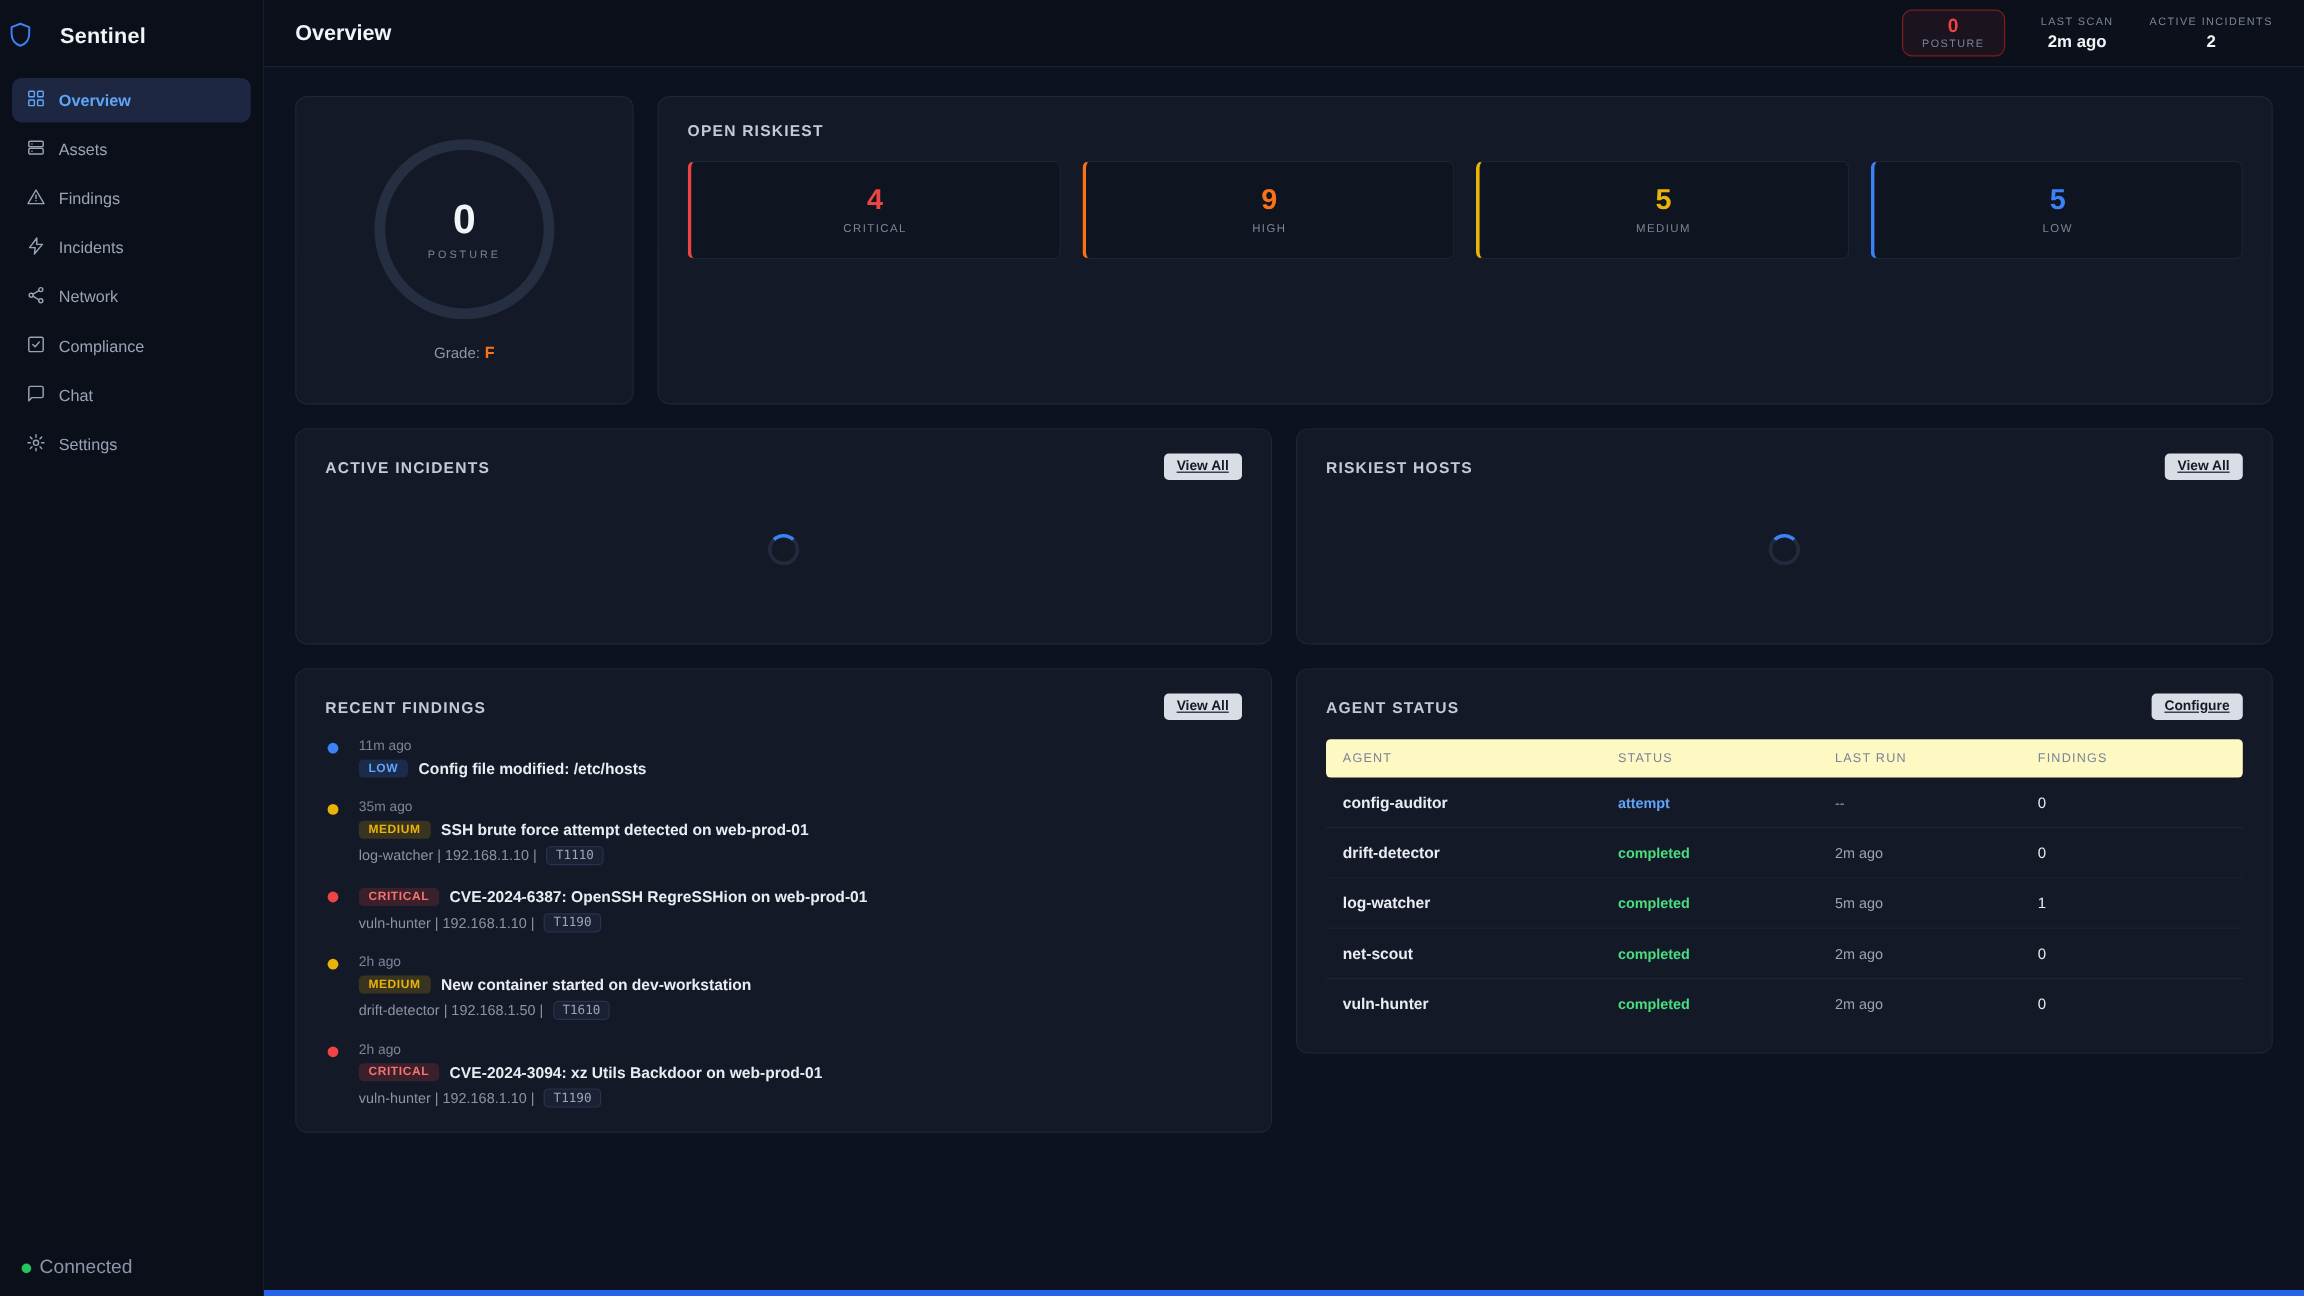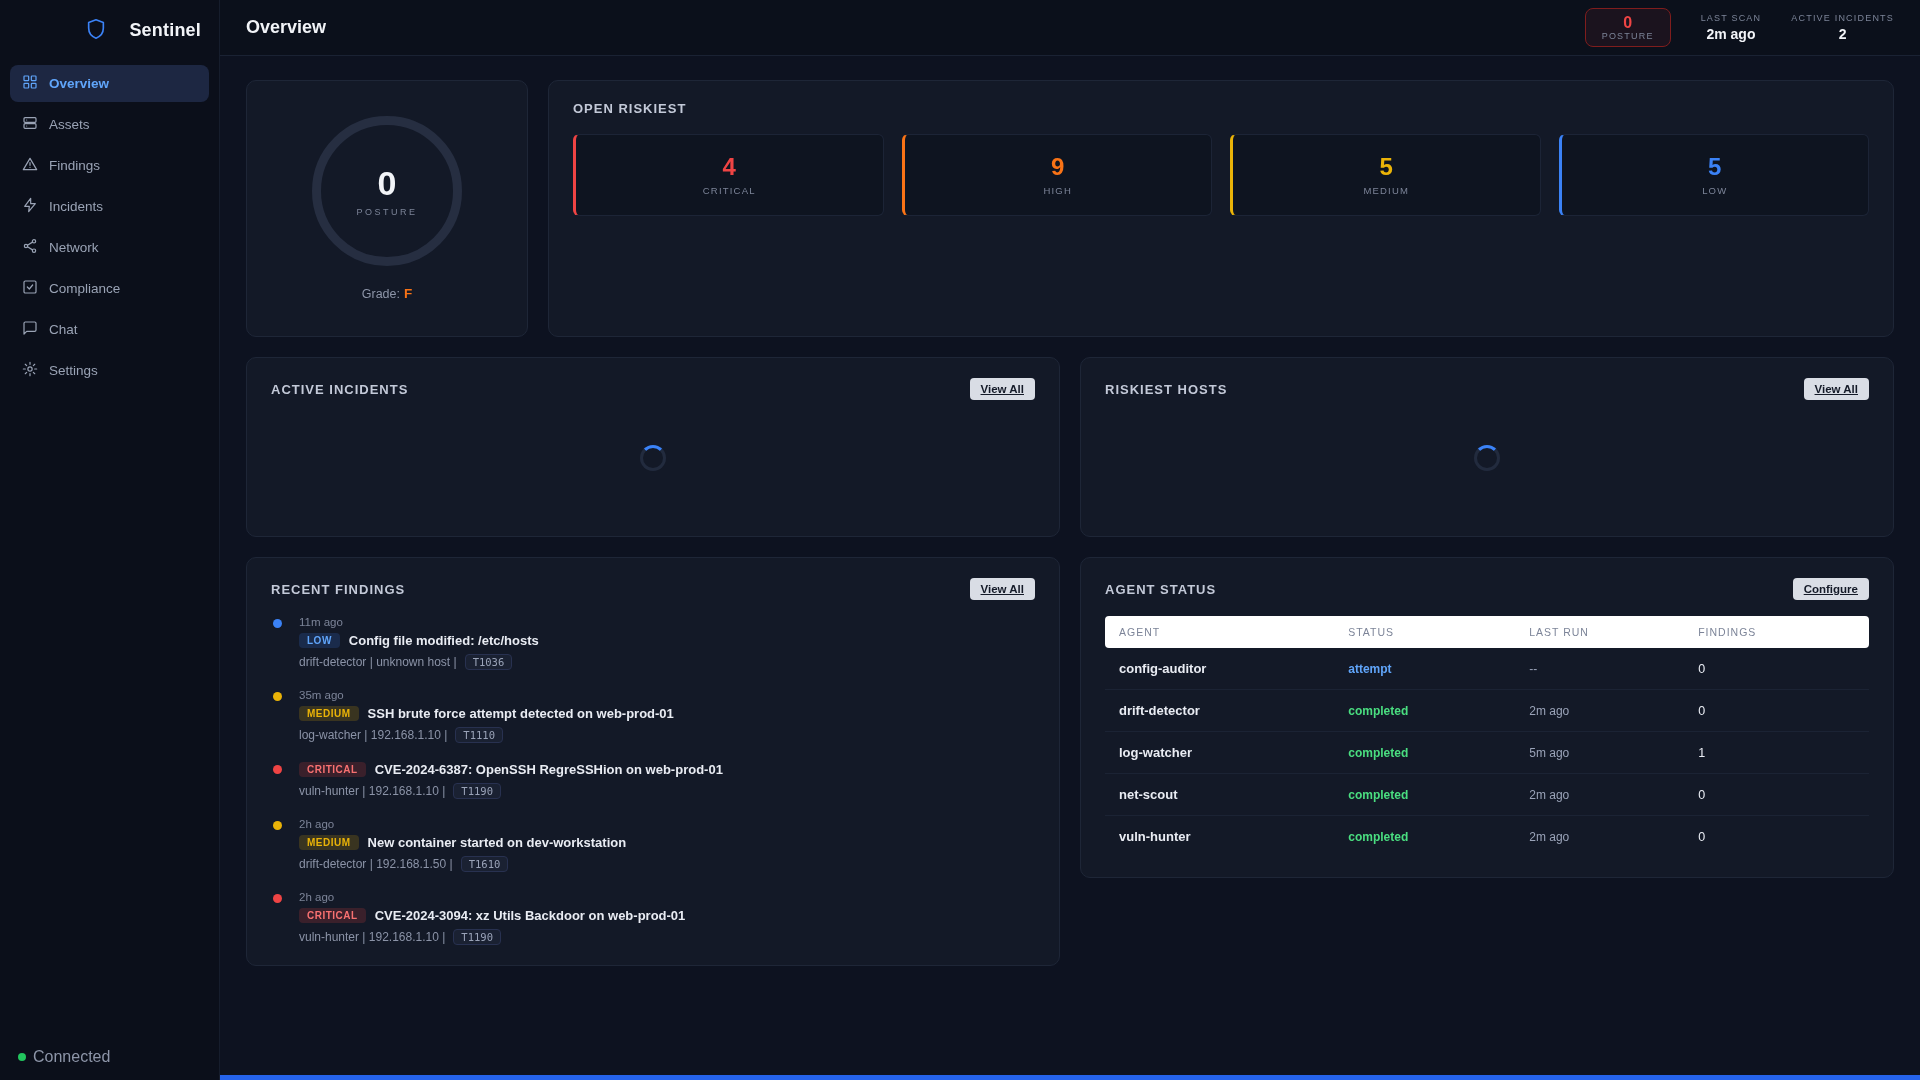--- a/index.html
+++ b/index.html
@@ -8,21 +8,21 @@
     font-family: "Liberation Sans", "DejaVu Sans", sans-serif;
     background:#0d1220; color:#e6e9f0; font-size:14px;
   }
   .app { display:flex; width:100%; height:100%; }
 
   
   .sidebar {
     width:220px; min-width:220px; background:#0b0f1a; display:flex; flex-direction:column;
     border-right:1px solid #161d2c;
   }
-  .logo { display:flex; align-items:center; gap:22px; padding:18px 18px 16px 6px;justify-content:flex-end; }
+  .logo { display:flex; align-items:center; gap:22px; padding:18px 18px 16px 6px; }
   .logo svg { color:#3b82f6; }
   .logo-name { font-size:18px; font-weight:bold; color:#f2f4f8; letter-spacing:.2px; }
   .nav { flex:1; padding:6px 10px; display:flex; flex-direction:column; gap:4px; }
   .nav-item {
     display:flex; align-items:center; gap:11px; padding:9px 12px; border-radius:8px;
     color:#9aa3b5; font-size:13.5px; cursor:pointer;
   }
   .nav-item svg { flex:0 0 auto; }
   .nav-item.active { background:#1d2742; color:#60a5fa; font-weight:bold; }
   .conn { padding:14px 18px; display:flex; align-items:center; gap:7px; font-size:16px; color:#8d95a8; }
@@ -123,21 +123,21 @@
   .badge[data-sev="critical"] { background:rgba(239,68,68,.18); color:#f87171; }
   .find-title { font-size:13px; font-weight:bold; color:#e9ecf3; }
   .find-meta { margin-top:6px; font-size:12px; color:#8b93a7; display:flex; align-items:center; gap:8px; }
   .tag {
     background:#1a2132; border:1px solid #283150; border-radius:4px; padding:1px 7px;
     font-family:"DejaVu Sans Mono","Liberation Mono",monospace; font-size:10.5px; color:#9aa3b8;
   }
 
   .agent-table { margin-top:16px; }
   .t-head {
-    display:grid; grid-template-columns:1.9fr 1.5fr 1.4fr 1.3fr; background:#ffffff;
+    display:grid; grid-template-columns:1.9fr 1.5fr 1.4fr 1.3fr; background:#fef9c3;
     padding:10px 14px; border-radius:4px; font-size:10.5px; letter-spacing:1px; color:#7c8498;
   }
   .t-row {
     display:grid; grid-template-columns:1.9fr 1.5fr 1.4fr 1.3fr; padding:13px 14px;
     border-bottom:1px solid #1b2334; align-items:center; cursor:default;
   }
   .t-row:last-child { border-bottom:none; }
   .agent-name { font-size:13px; font-weight:bold; color:#e9ecf3; }
   .status { font-size:12px; font-weight:bold; }
   .status[data-status="running"] { color:#60a5fa; }
@@ -321,24 +321,20 @@
           </div>
           <div class="find-list">
 
             <div class="find-item">
               <span class="dot" data-sev="low"></span>
               <div class="find-time">11m ago</div>
               <div class="find-main">
                 <span class="badge" data-sev="low">LOW</span>
                 <span class="find-title">Config file modified: /etc/hosts</span>
               </div>
-              <div class="find-meta">
-                <span>drift-detector | unknown host |</span>
-                <span class="tag">T1036</span>
-              </div>
             </div>
 
             <div class="find-item">
               <span class="dot" data-sev="medium"></span>
               <div class="find-time">35m ago</div>
               <div class="find-main">
                 <span class="badge" data-sev="medium">MEDIUM</span>
                 <span class="find-title">SSH brute force attempt detected on web-prod-01</span>
               </div>
               <div class="find-meta">

